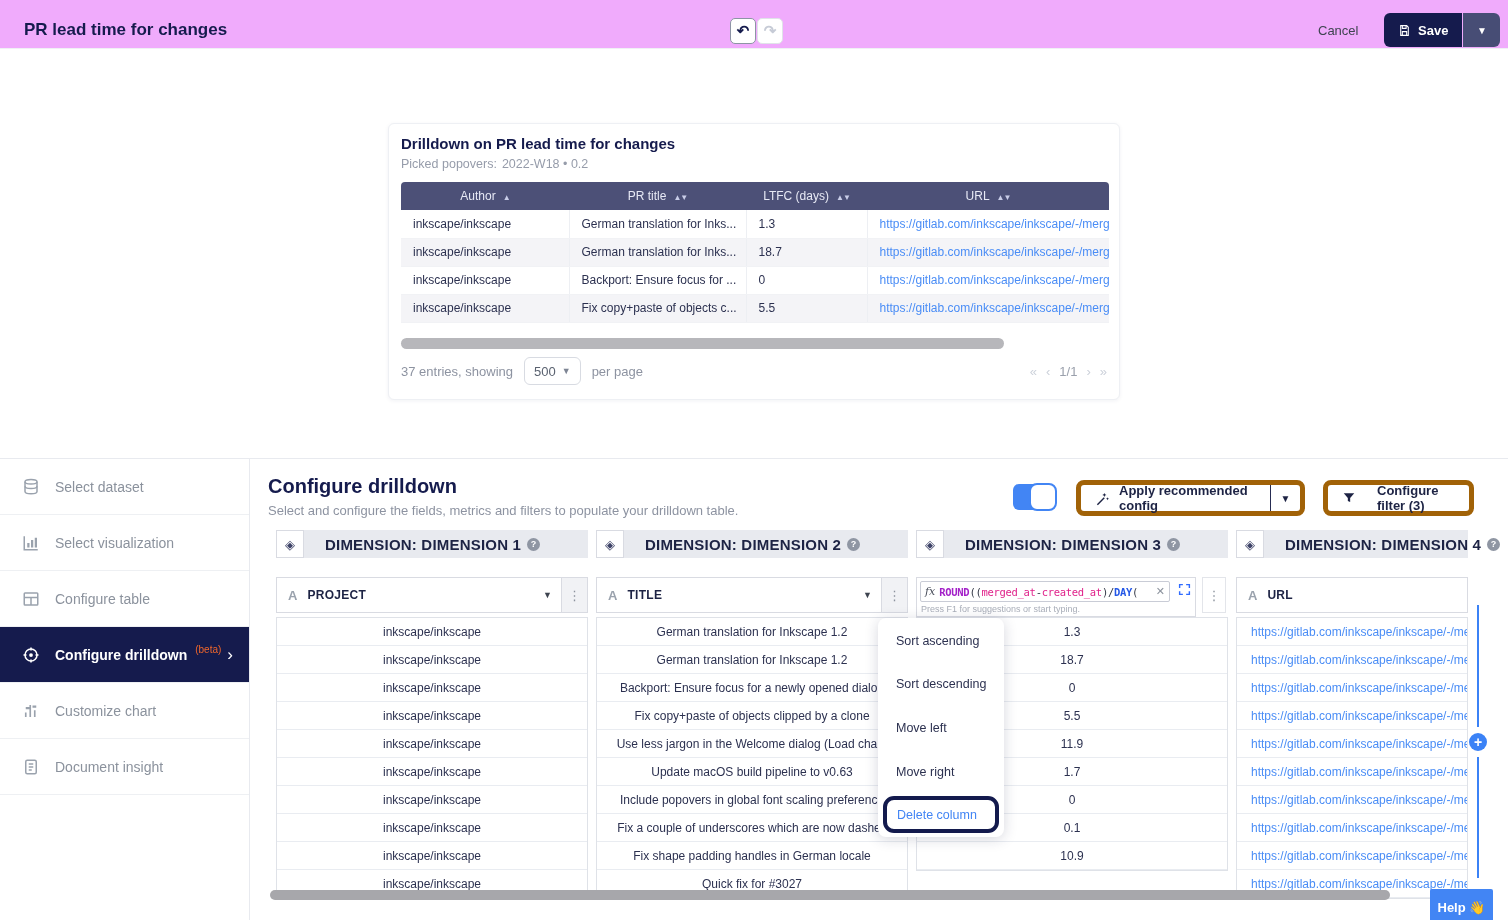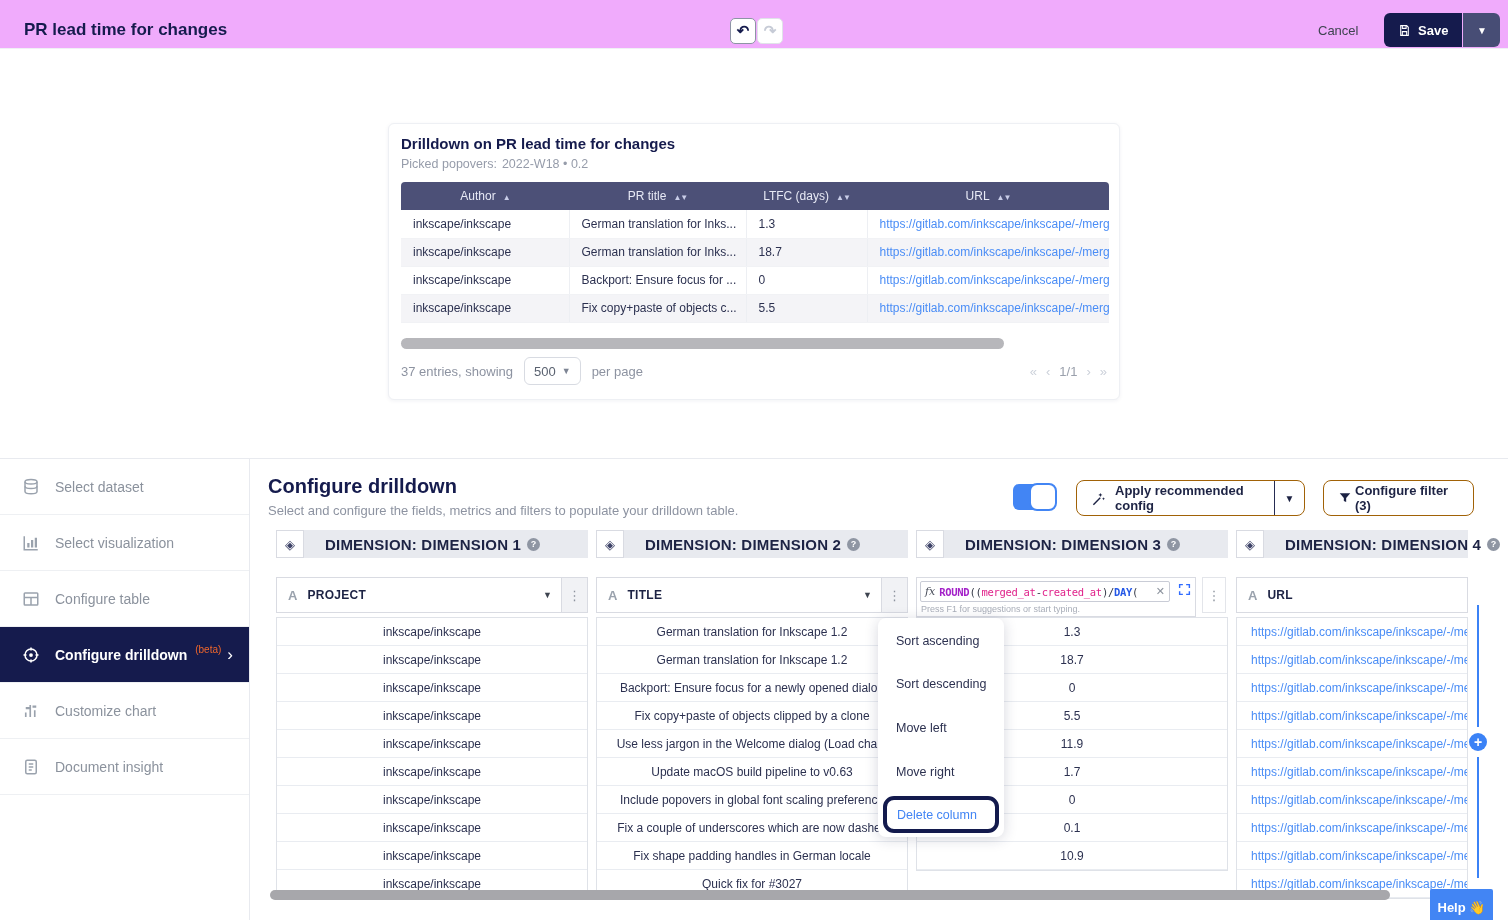--- a/index.html
+++ b/index.html
@@ -50,25 +50,25 @@
   .sb-item .beta{color:#f0662b;font-size:10px;font-weight:400;margin-left:-7px;position:relative;top:-5px}
   .sb-item .sb-chev{position:absolute;right:16px;font-size:17px;color:#fff;font-weight:400}
 
   .content{position:absolute;left:250px;top:0;width:1258px;height:462px}
   .cfg-title{position:absolute;left:18px;top:16px;font-size:20px;font-weight:700;color:#151b4d}
   .cfg-sub{position:absolute;left:18px;top:44px;font-size:13px;color:#8d93a1}
 
   .toggle{position:absolute;left:763px;top:25px;width:40px;height:26px;background:#4285f4;border-radius:6px;cursor:pointer}
   .toggle .knob{position:absolute;right:-4px;top:-1px;width:28px;height:28px;background:#fff;border:2px solid #4285f4;border-radius:8px}
 
-  .btn{position:absolute;top:21px;height:36px;display:flex;align-items:center;background:#fff;border:1px solid #a16207;border-radius:8px;font-size:13px;font-weight:700;color:#1d2344;cursor:pointer}
+  .btn{position:absolute;top:21px;height:36px;display:flex;align-items:center;background:#fff;border:5px solid #a16207;border-radius:8px;font-size:13px;font-weight:700;color:#1d2344;cursor:pointer}
   .btn-apply{left:826px;width:229px}
   .btn-apply .main{flex:1;display:flex;align-items:center;gap:9px;padding:0 14px}
   .btn-apply .dd{width:30px;height:100%;display:flex;align-items:center;justify-content:center;border-left:1px solid #262c52;font-size:10px}
-  .btn-filter{left:1073px;width:151px;gap:3px;padding:0 14px}
+  .btn-filter{left:1073px;width:151px;gap:21px;padding:0 14px}
 
   
   .dim{position:absolute;top:71px;height:28px;background:#e8eaef;display:flex;align-items:center}
   .dim .dicon{width:28px;height:28px;background:#fff;border:1px solid #d9dbe2;display:flex;align-items:center;justify-content:center;color:#3c4166;font-size:13px;flex:none}
   .dim .dlabel{margin-left:21px;font-size:15px;font-weight:700;color:#1d2344;letter-spacing:.2px;white-space:nowrap}
   .dim .dhelp{margin-left:6px;width:13px;height:13px;border-radius:50%;background:#8f96a3;color:#fff;font-size:9px;font-weight:700;display:flex;align-items:center;justify-content:center;flex:none}
   .dim1{left:26px;width:312px}.dim2{left:346px;width:312px}.dim3{left:666px;width:312px}.dim4{left:986px;width:232px}
 
   
   .sel{position:absolute;top:118px;height:36px;background:#fff;border:1px solid #d9dbe2;display:flex;align-items:center}

